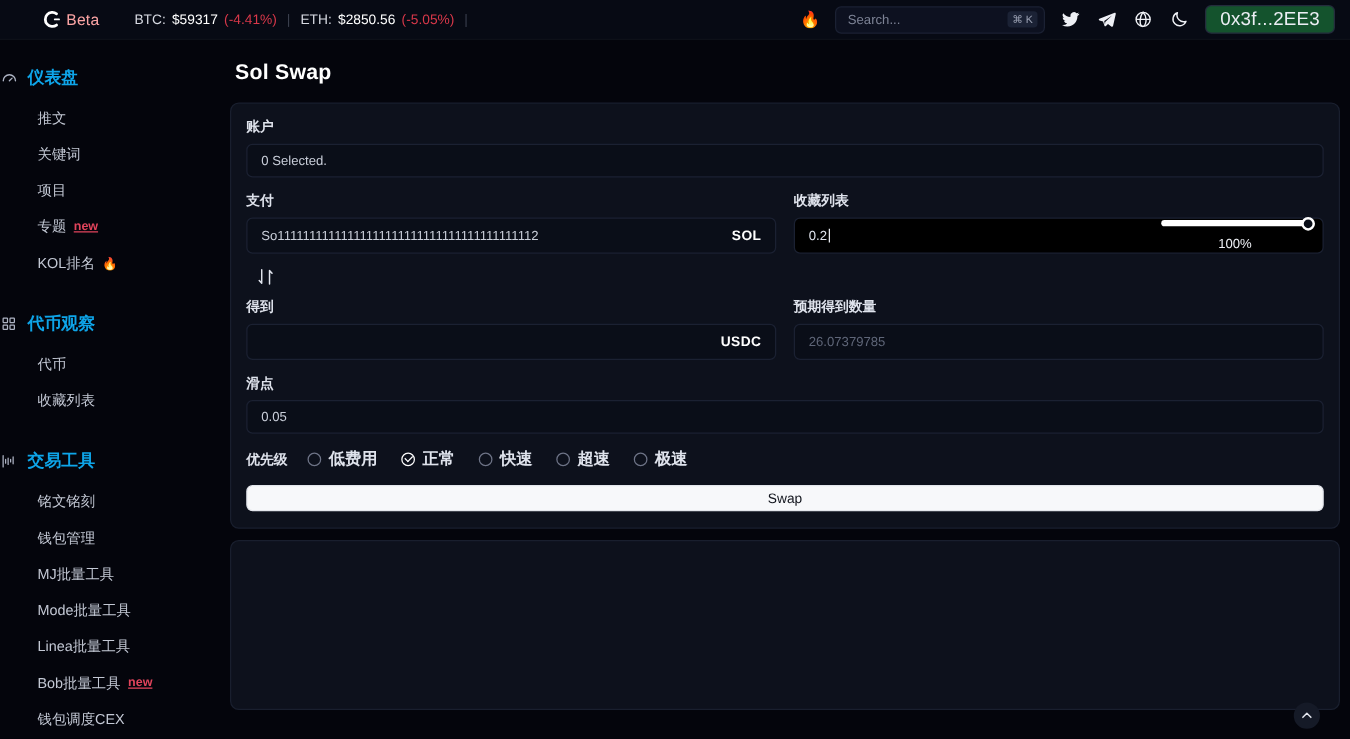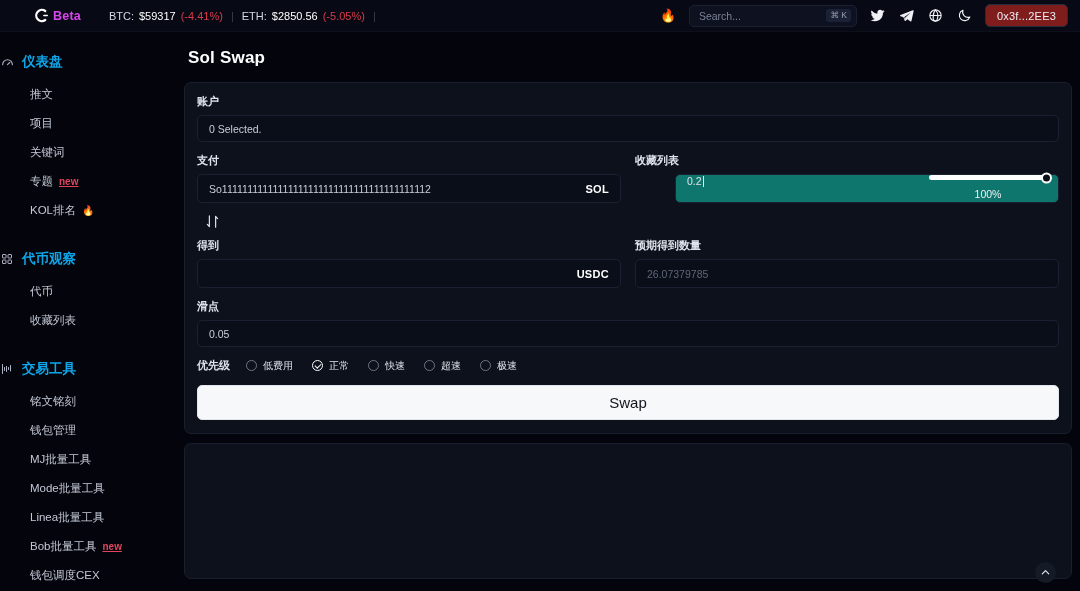--- a/index.html
+++ b/index.html
@@ -16,21 +16,21 @@
   .topbar {
     height: 32px; flex: 0 0 32px;
     background: #070a14;
     display: flex; align-items: center;
     padding: 0 12px;
     border-bottom: 1px solid #0d1018;
   }
   .logo-wrap { display: flex; align-items: center; gap: 4px; margin-left: 22px; }
   .logo-mark { width: 15px; height: 15px; position: relative; }
   .logo-mark svg { display: block; }
-  .logo-text { font-size: 12.5px; font-weight: 700; color: #d946ef; letter-spacing: .2px; }
+  .logo-text { font-size: 12.5px; font-weight: 400; color: #fca5a5; letter-spacing: .2px; }
   .ticker { display: flex; align-items: flex-start; margin-left: 28px; font-size: 11px; color: #cfd3dd; gap: 5px; }
   .ticker .sym { color: #d7dae2; }
   .ticker .val { color: #ffffff; }
   .ticker .chg { color: #d9384a; }
   .ticker .sep { color: #3a3f4d; margin: 0 3px; }
 
   .topbar-right { margin-left: auto; display: flex; align-items: center; gap: 12px; }
   .flame { font-size: 13px; line-height: 1; filter: saturate(1.4); }
   .search-box {
     width: 168px; height: 22px; background: #0d1120;
@@ -39,22 +39,22 @@
   }
   .search-box .ph { font-size: 10.5px; color: #7d8395; flex: 1; }
   .kbd {
     font-size: 8.5px; color: #9aa0b2; background: #1b2235;
     border-radius: 3px; padding: 2px 4px; line-height: 1;
   }
   .icon-btn { width: 17px; height: 17px; display: flex; align-items: center; justify-content: center; color: #eef0f5; }
   .icon-btn svg { display: block; }
   .wallet {
     height: 23px; border: 1px solid #242b3d; border-radius: 5px;
-    background: #7f1d1d; display: flex; align-items: center;
-    padding: 0 11px; font-size: 11px; color: #eceef4; letter-spacing: .2px;
+    background: #14532d; display: flex; align-items: center;
+    padding: 0 11px; font-size: 15px; color: #eceef4; letter-spacing: .2px;
   }
 
   
   .body { flex: 1; display: flex; min-height: 0; }
 
   
   .sidebar {
     width: 180px; flex: 0 0 180px; background: #04050c;
     padding: 12px 0 0 0; overflow: hidden;
   }
@@ -87,22 +87,22 @@
     border-radius: 5px; display: flex; align-items: center;
     padding: 0 11px; font-size: 10.5px; color: #c9ced9;
   }
   .input.tall { height: 29px; }
   .input .suffix { margin-left: auto; font-size: 11px; font-weight: 700; color: #ffffff; letter-spacing: .3px; }
   .input .muted { color: #5f6678; }
   .row2 { display: flex; gap: 14px; margin-top: 11px; }
   .col { flex: 1; min-width: 0; }
 
   .amount-input {
-    height: 29px; background: #0f766e; border: 1px solid #1b2132; border-radius: 5px;
-    display: flex; align-items: flex-start; padding: 0 11px; gap: 10px; margin-left: 40px;
+    height: 29px; background: #000000; border: 1px solid #1b2132; border-radius: 5px;
+    display: flex; align-items: center; padding: 0 11px; gap: 10px;
   }
   .amount-val { font-size: 10.5px; color: #dfe3ec; position: relative; }
   .caret { display: inline-block; width: 1px; height: 11px; background: #e8eaf0; vertical-align: -2px; margin-left: 1px; }
   .slider-wrap { margin-left: auto; display: flex; align-items: center; gap: 8px; flex-direction: column; }
   .slider-track { width: 118px; height: 5px; background: #ffffff; border-radius: 3px; position: relative; }
   .slider-thumb {
     position: absolute; right: -5px; top: 50%; transform: translateY(-50%);
     width: 11px; height: 11px; border-radius: 50%;
     background: #0a0e18; border: 2px solid #ffffff;
   }
@@ -119,27 +119,27 @@
     width: 11px; height: 11px; border-radius: 50%;
     border: 1px solid #6e7governo; border: 1px solid #6e7487;
     display: flex; align-items: center; justify-content: center;
   }
   .radio.checked { border-color: #ffffff; }
   .radio.checked::after {
     content: ""; width: 5px; height: 3px;
     border-left: 1.3px solid #ffffff; border-bottom: 1.3px solid #ffffff;
     transform: rotate(-45deg) translate(0.5px, -0.5px);
   }
-  .radio-text { font-size: 10px; color: #dfe3ec; }
+  .radio-text { font-size: 13px; color: #dfe3ec; font-weight: bold; }
 
   .swap-btn {
-    margin-top: 12px; height: 35px; background: #f7f8fa;
+    margin-top: 12px; height: 21px; background: #f7f8fa;
     border: 1px solid #e3e6ec; border-radius: 5px;
     display: flex; align-items: center; justify-content: center;
-    font-size: 15px; color: #11141c; font-weight: 500;
+    font-size: 11px; color: #11141c; font-weight: 500;
   }
   .bottom-card {
     margin-top: 9px; background: #0d111c; border: 1px solid #191f2e;
     border-radius: 7px; height: 136px;
   }
   .fab {
     position: absolute; right: 24px; bottom: 8px;
     width: 21px; height: 21px; border-radius: 50%;
     background: #151a27; display: flex; align-items: center; justify-content: center;
     color: #e4e7ef;
@@ -217,24 +217,24 @@
                 <path d="M3 16a9 9 0 0 1 18 0"></path>
                 <path d="M12 16l4-4"></path>
               </svg>
           </span>
           <span>仪表盘</span>
         </div>
         <div class="nav-item">
             <span>推文</span>
           </div>
         <div class="nav-item">
+            <span>关键词</span>
+          </div>
+        <div class="nav-item">
             <span>项目</span>
-          </div>
-        <div class="nav-item">
-            <span>关键词</span>
           </div>
         <div class="nav-item">
           <span>专题</span>
           <span class="badge-new">new</span>
         </div>
         <div class="nav-item">
           <span>KOL排名</span>
           <span class="badge-flame">🔥</span>
         </div>
       </div>

